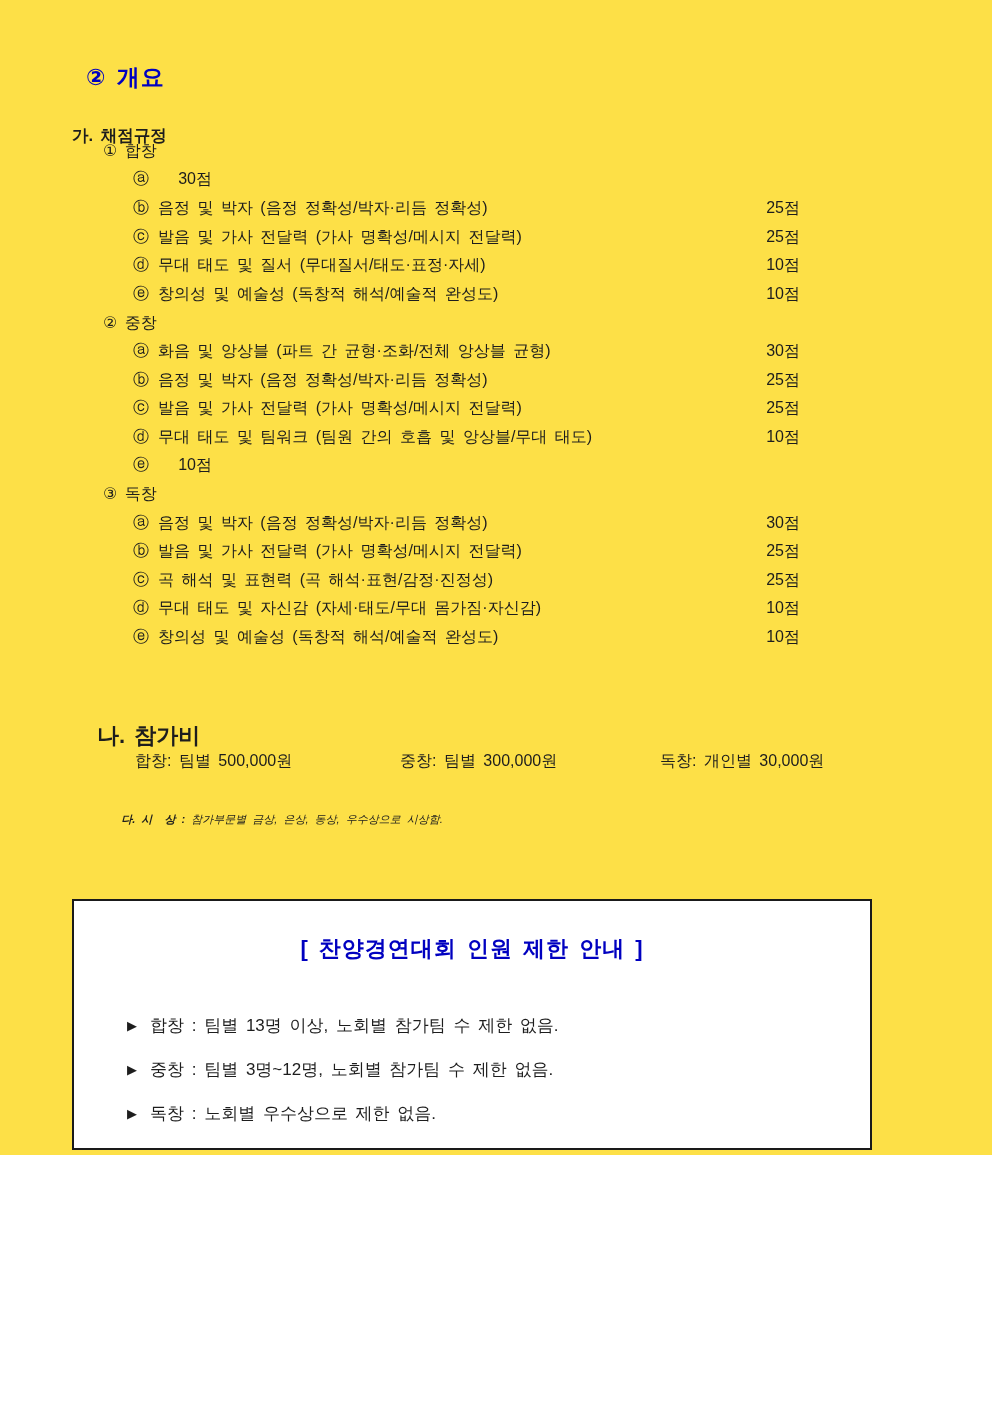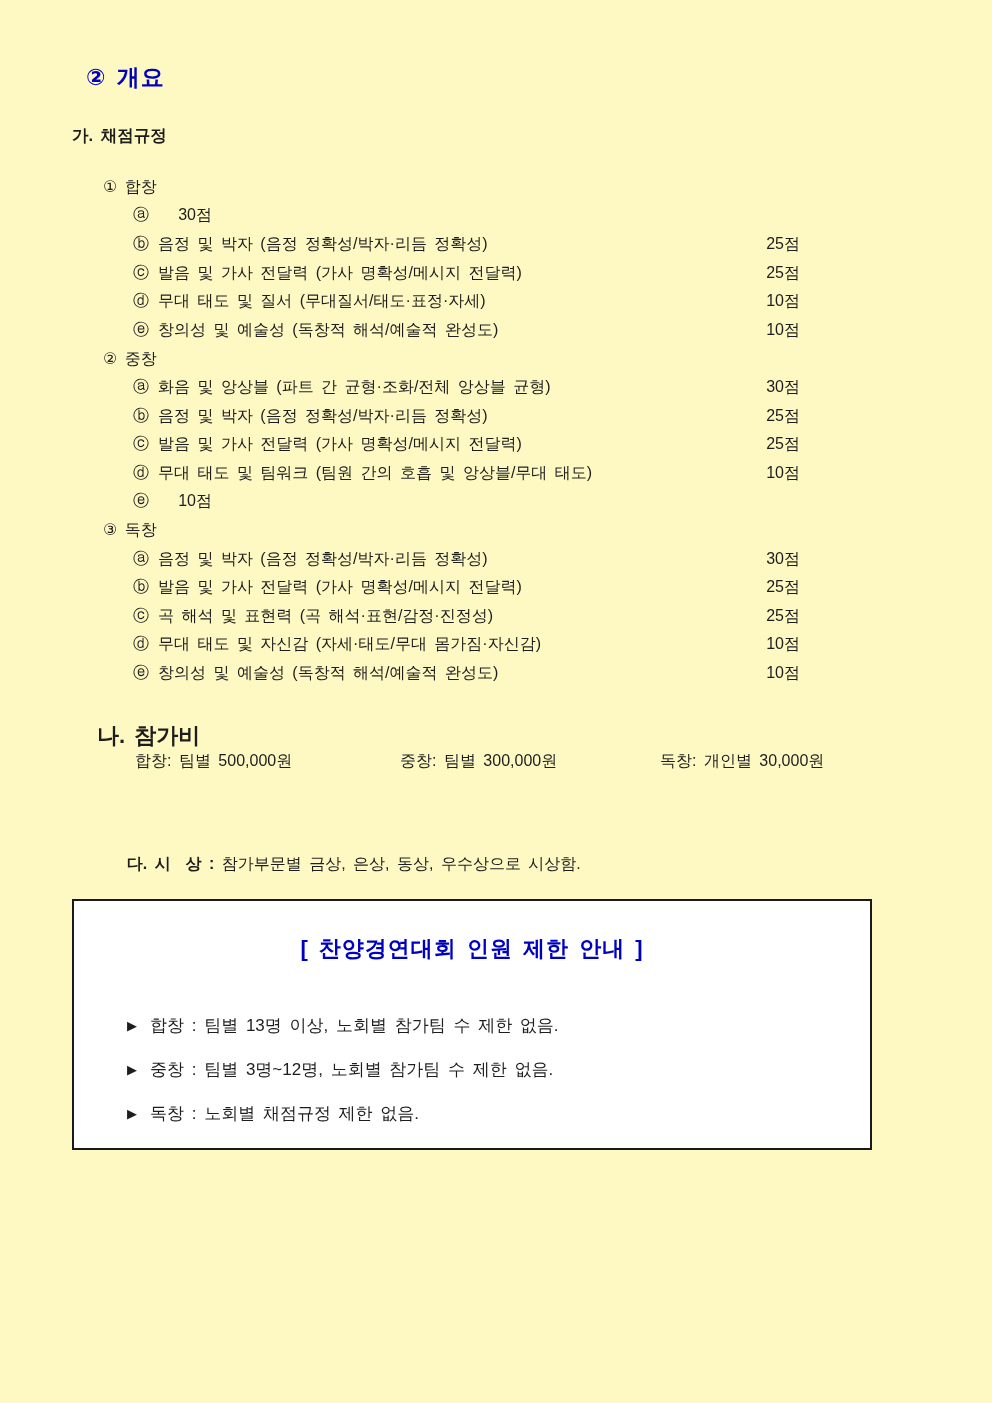--- a/index.html
+++ b/index.html
@@ -1,29 +1,29 @@
 <!DOCTYPE html>
 <html><head>
 <meta charset="utf-8">
 <style>
   html,body { margin:0; padding:0; background:#ffffff; }
   .page {
-    position:relative; width:992px; height:1403px; background:#fef9c3;
+    position:relative; width:992px; height:1155px; background:#fde047;
     font-family:"Liberation Sans","DejaVu Sans",sans-serif;
     color:#1d1d1d; word-spacing:3px; overflow:hidden;
   }
   .doc-title {
     position:absolute; left:86px; top:62px;
     font-size:23px; font-weight:700; color:#0000c0; letter-spacing:1px;
   }
   .heading-ga {
     position:absolute; left:72px; top:125px;
     font-size:16.5px; font-weight:700;
   }
-  .score-list { position:absolute; left:0; top:137px; width:992px;margin-top:36px; }
+  .score-list { position:absolute; left:0; top:137px; width:992px; }
   .sec-label {
     height:28.6px; line-height:28.6px; padding-left:103px; font-size:16px;
   }
   .item-row {
     height:28.6px; margin-left:133px; width:667px;
     display:flex; align-items:center; font-size:16px;
   }
   .marker { margin-right:9px; }
   .item-label { flex:1; white-space:nowrap; }
   .item-score { width:54px; text-align:right; }
@@ -34,22 +34,22 @@
   .heading-na {
     position:absolute; left:97px; top:721px;
     font-size:22px; font-weight:700;
   }
   .fee-row { position:absolute; left:0; top:751px; width:992px; height:29px; font-size:16px; }
   .fee { position:absolute; white-space:nowrap; }
   .fee.f1 { left:135px; }
   .fee.f2 { left:400px; }
   .fee.f3 { left:660px; }
   .awards-line {
-    position:absolute; left:97px; top:836px;
-    font-size:16px; white-space:pre-wrap;
+    position:absolute; left:97px; top:800px;
+    font-size:11px; white-space:pre-wrap;font-style:italic;
   }
   .awards-heading { font-weight:700; }
   .notice-box {
     position:absolute; left:72px; top:899px; width:800px; height:251px;
     border:2px solid #1a1a1a; box-sizing:border-box; background:#ffffff;
   }
   .notice-title {
     margin-top:33px; text-align:center;
     font-size:22px; font-weight:700; color:#0000c0; letter-spacing:1px;
   }
@@ -169,18 +169,18 @@
       <div class="bullet-row">
         <span class="bullet-marker">▶</span>
         <span>합창 : 팀별 13명 이상, 노회별 참가팀 수 제한 없음.</span>
       </div>
       <div class="bullet-row">
         <span class="bullet-marker">▶</span>
         <span>중창 : 팀별 3명~12명, 노회별 참가팀 수 제한 없음.</span>
       </div>
       <div class="bullet-row">
         <span class="bullet-marker">▶</span>
-        <span>독창 : 노회별 채점규정 제한 없음.</span>
+        <span>독창 : 노회별 우수상으로 제한 없음.</span>
       </div>
     </div>
   </div>
 
 </div>
 
 </body></html>

